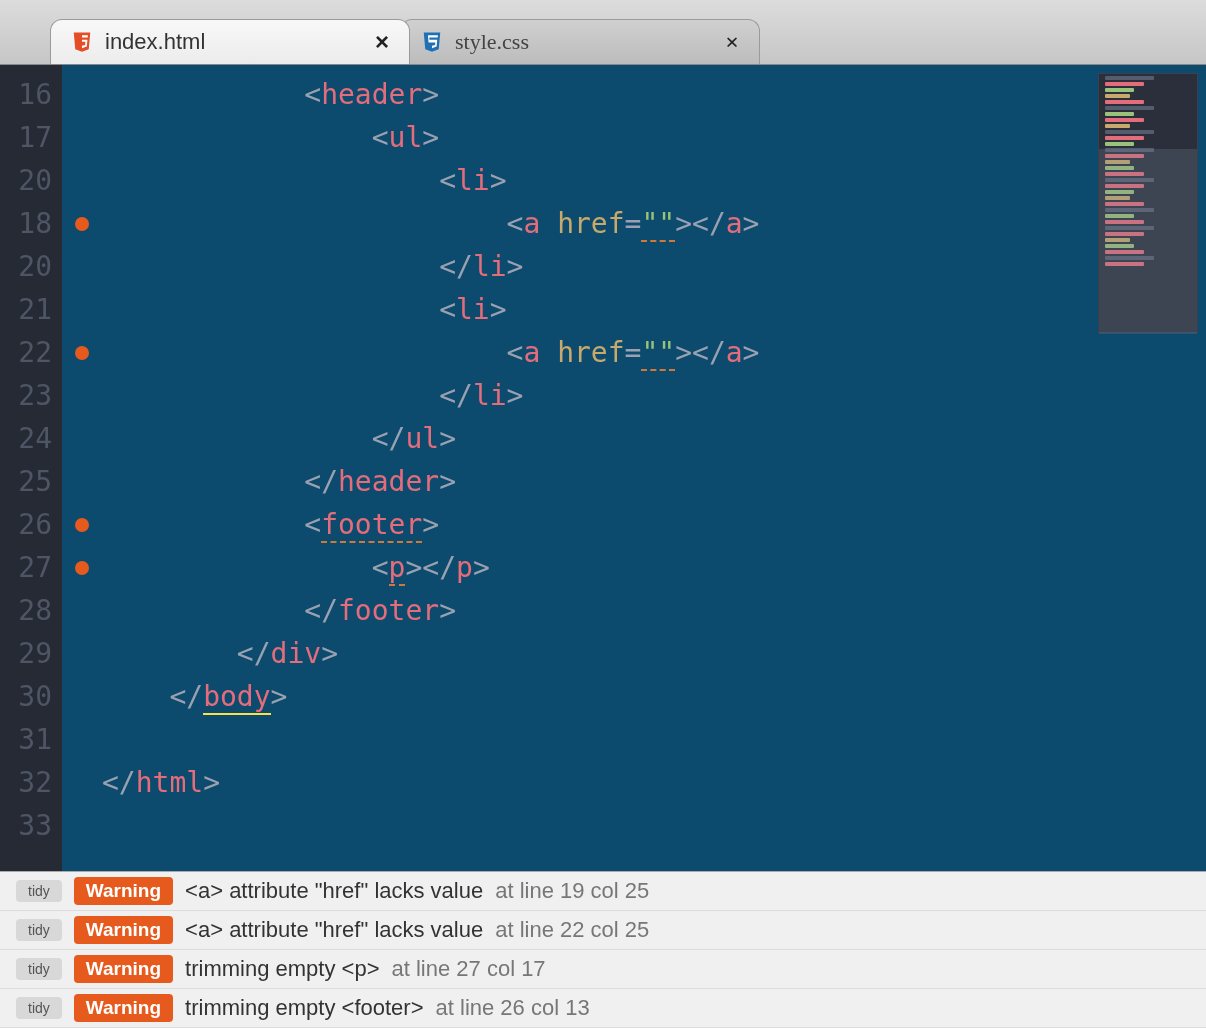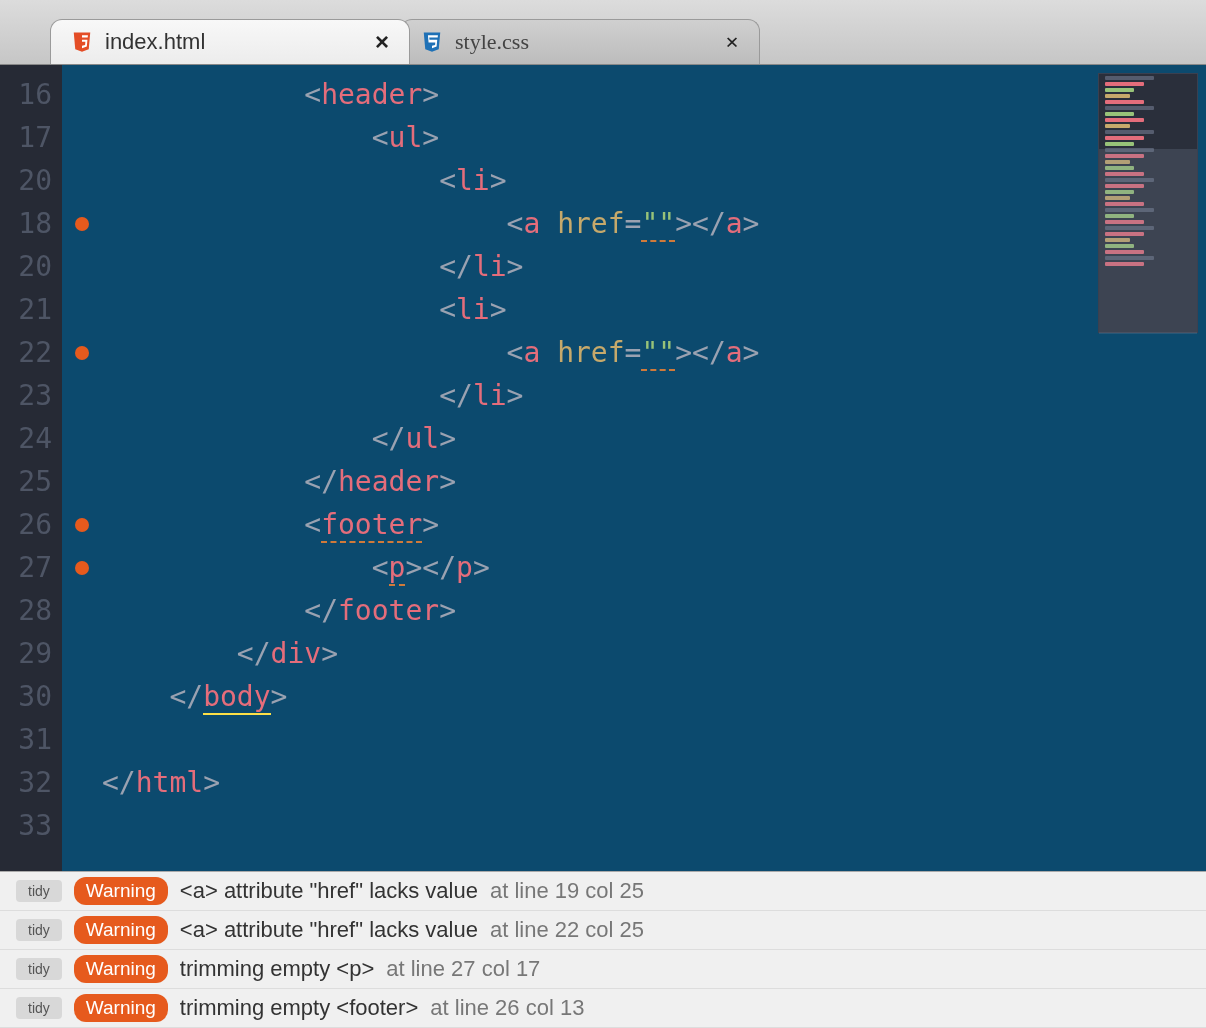--- a/index.html
+++ b/index.html
@@ -35,21 +35,21 @@
   
   .minimap { position:absolute; top:8px; right:8px; width:100px; height:260px; background:#2a2f3b; border:1px solid #3a4050; }
   .minimap .vp { position:absolute; top:75px; left:0; right:0; height:185px; background:rgba(120,130,150,.25); }
   .minimap .l  { height:4px; margin:2px 6px; border-radius:1px; }
   .mm-a{background:#e46d7b;width:40%}.mm-b{background:#98c379;width:30%}.mm-c{background:#c6a96b;width:25%}.mm-d{background:#555c6e;width:50%}
 
   
   .lint { background:#f0f0f0; border-top:1px solid #aaa; }
   .lint-row { display:flex; align-items:center; gap:12px; padding:5px 16px; border-bottom:1px solid #ddd; font-size:22px; color:#333; }
   .badge-src { background:#d8d8d8; color:#555; padding:3px 12px; border-radius:4px; font-size:14px; }
-  .badge-warn { background:#e65a1d; color:#fff; padding:3px 12px; border-radius:12px; font-size:19px; }
+  .badge-warn { background:#e65a1d; color:#fff; padding:3px 12px; border-radius:4px; font-size:19px;font-weight:bold; }
   .lint-row .msg { color:#333; }
   .lint-row .loc { color:#777; }
 </style>
 </head>
 <body>
 
 <div class="app">
 
   <div class="tabbar">
     <div class="tab active">

